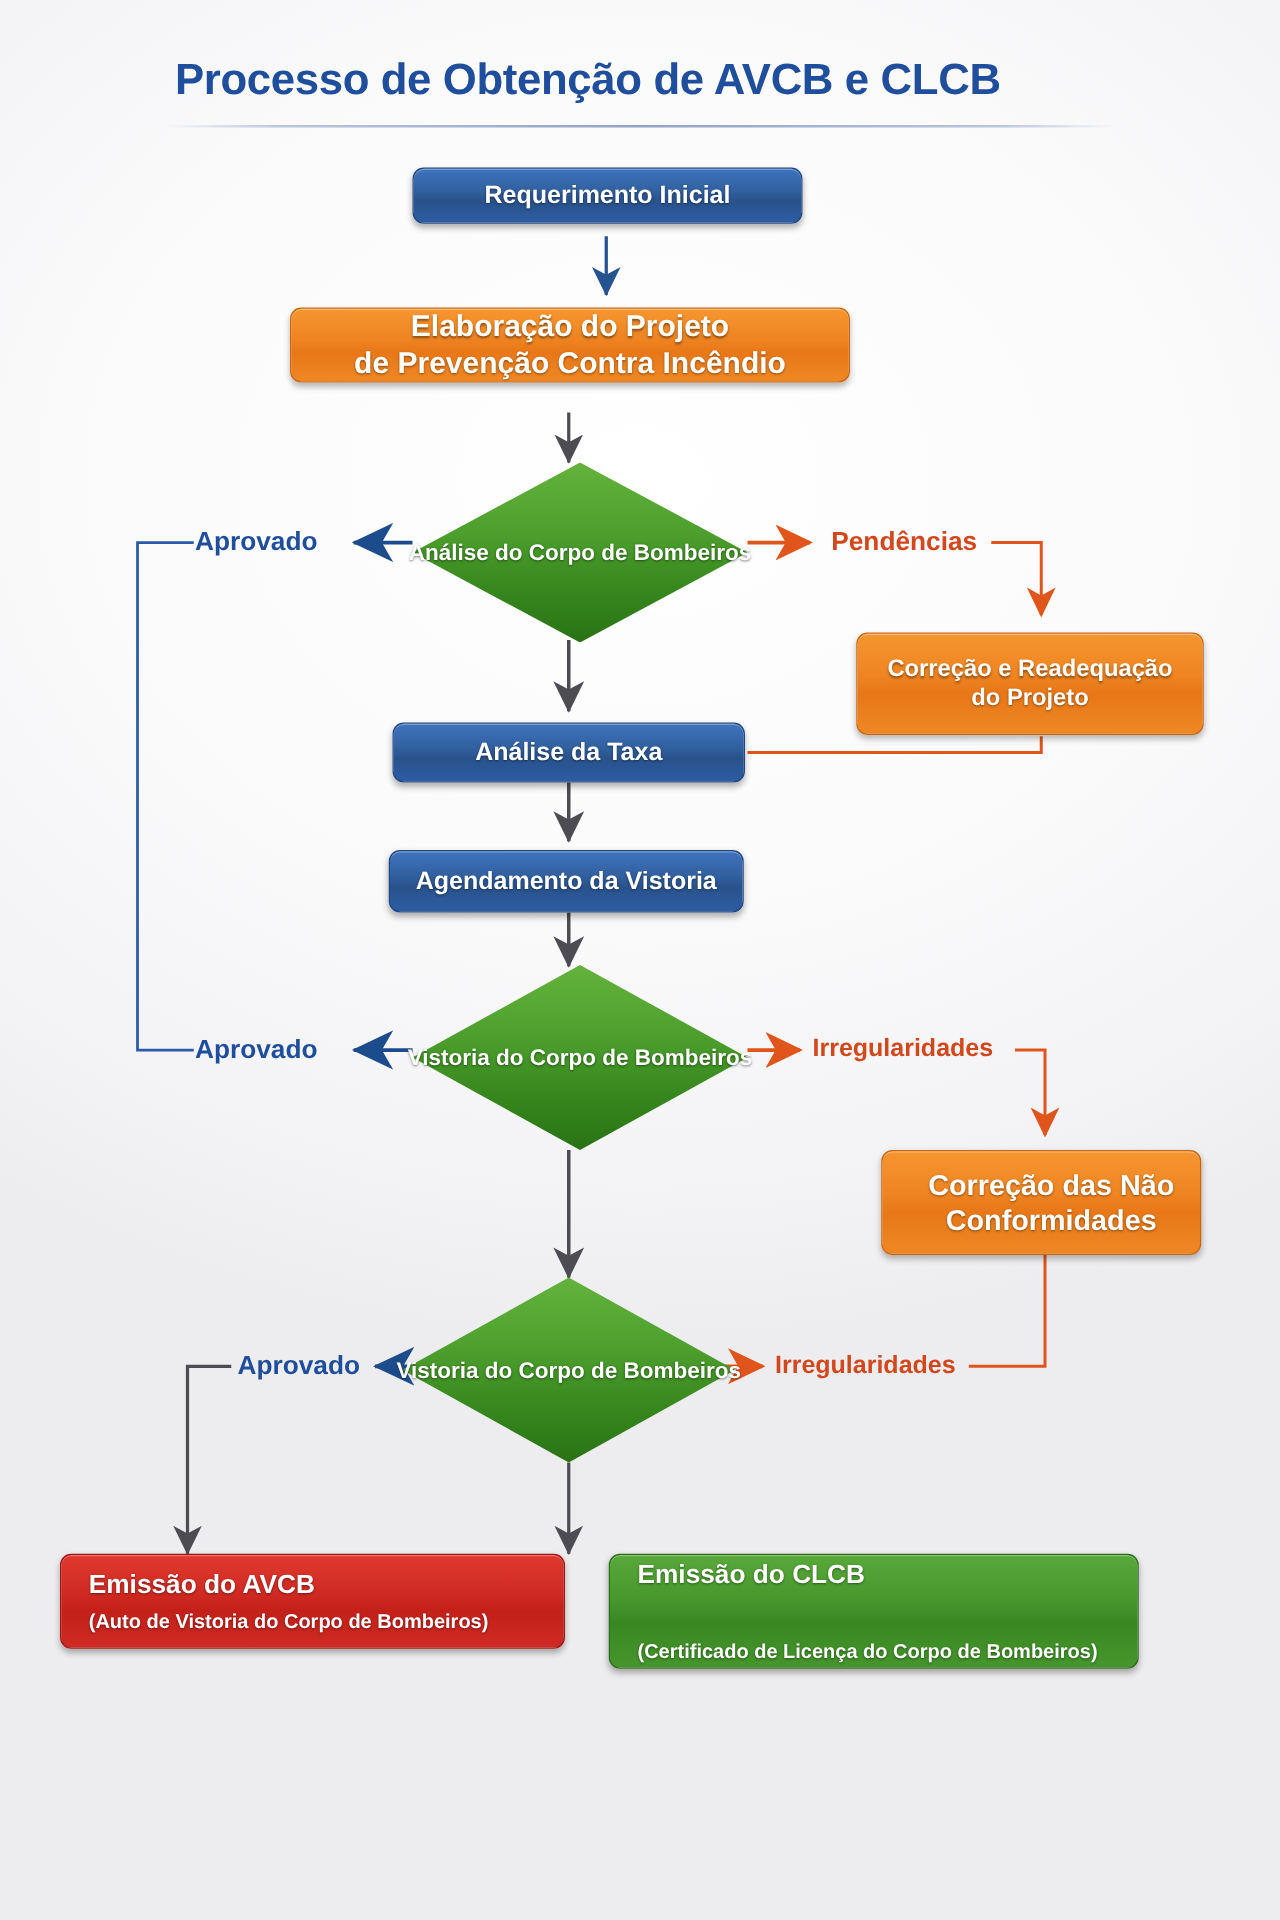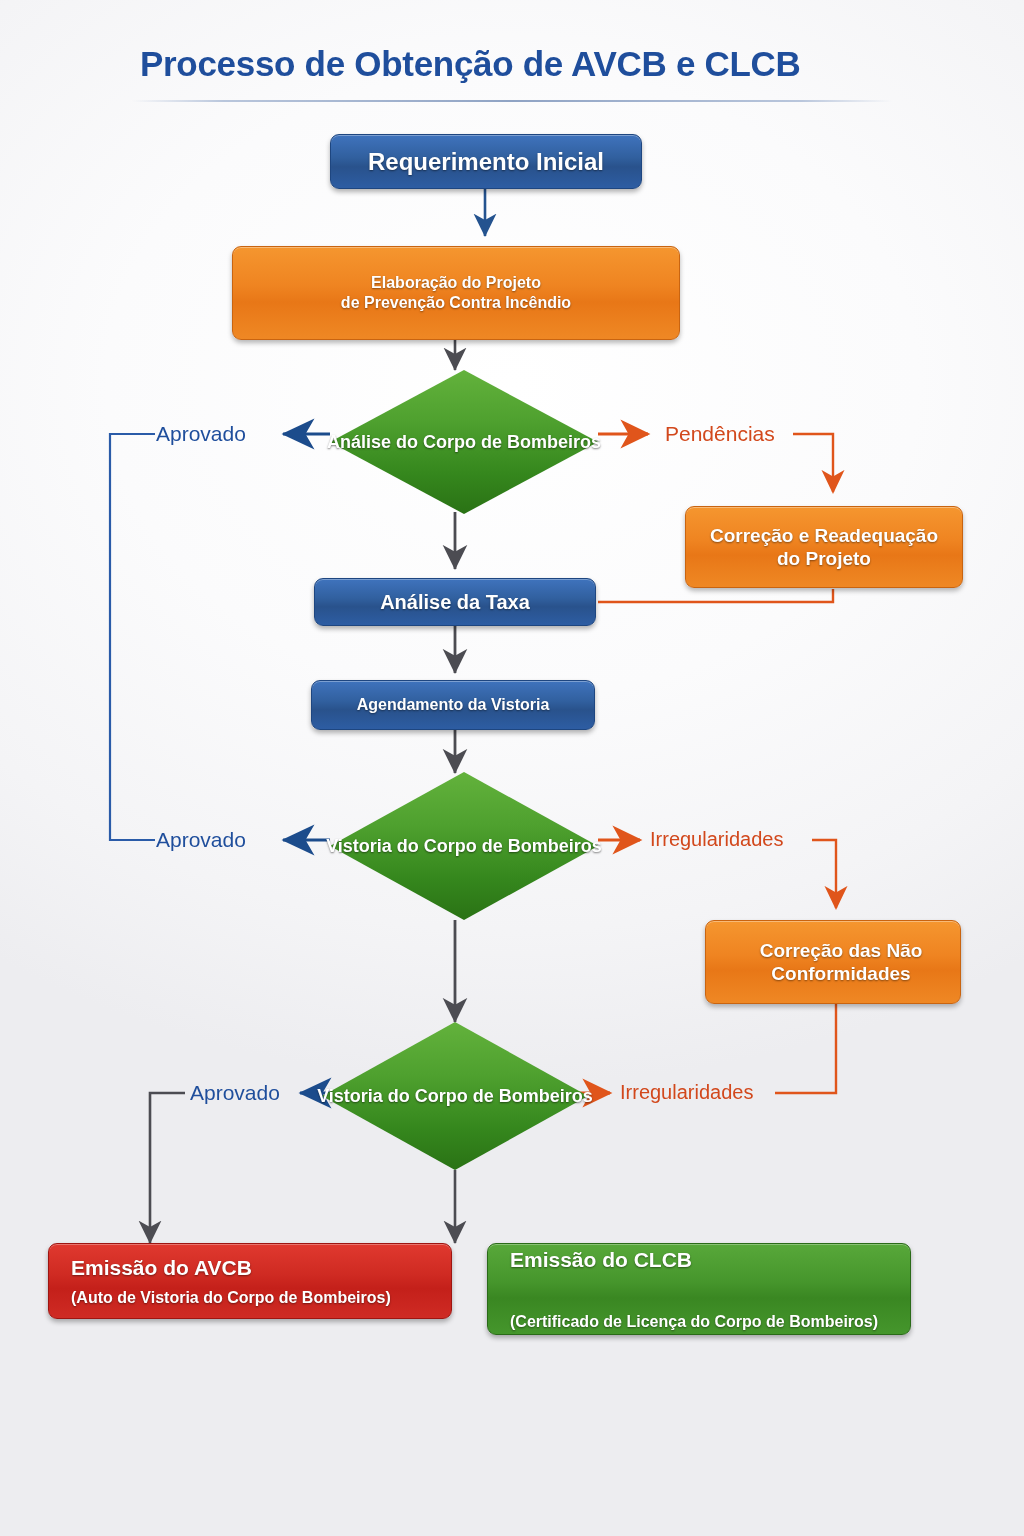--- a/index.html
+++ b/index.html
@@ -84,21 +84,21 @@
   }
   .diamond .dtext{
     position:relative;z-index:2;
     color:#fff;font-weight:bold;font-size:18px;line-height:1.24;
     text-align:right;text-shadow:0 1px 2px rgba(0,0,0,.5);
     white-space:nowrap;
   }
 
   
   .blabel{
-    position:absolute;font-weight:normal;white-space:nowrap;
+    position:absolute;font-weight:bold;white-space:nowrap;
   }
   .blabel.ok{color:#1f4e9c;}
   .blabel.bad{color:#d2481c;}
 </style>
 </head>
 <body>
 
 <div id="stage">
 
   <div class="title">Processo de Obtenção de AVCB e CLCB</div>
@@ -151,25 +151,25 @@
 
     <line x1="330" y1="1093" x2="300" y2="1093" stroke="#1c4c8c" stroke-width="3" marker-end="url(#ah-blue-left)"></line>
 
     <polyline points="185,1093 150,1093 150,1243" fill="none" stroke="#4c4c52" stroke-width="2.6" marker-end="url(#ah-gray)"></polyline>
 
     <line x1="572" y1="1093" x2="610" y2="1093" stroke="#e0551b" stroke-width="3" marker-end="url(#ah-orange)"></line>
 
     <line x1="455" y1="1170" x2="455" y2="1243" stroke="#4c4c52" stroke-width="2.6" marker-end="url(#ah-gray)"></line>
   </svg>
 
-  <div class="node blue" style="left:330px;top:134px;width:312px;height:55px;font-size:24px;">
+  <div class="node blue" style="left:330px;top:134px;width:312px;height:45px;font-size:20px;">
     <span>Requerimento Inicial</span>
   </div>
 
-  <div class="node orange" style="left:232px;top:246px;width:448px;height:94px;font-size:16px;">
+  <div class="node orange" style="left:232px;top:246px;width:448px;height:60px;font-size:24px;">
     <div>
       <span class="l1">Elaboração do Projeto</span>
       <span class="l2">de Prevenção Contra Incêndio</span>
     </div>
   </div>
 
   <div class="diamond" style="left:330px;top:370px;width:268px;height:144px;">
     <div class="face"></div>
     <div class="dtext">
       <span class="l1">Análise do</span>
@@ -181,33 +181,33 @@
     <div>
       <span class="l1">Correção e Readequação</span>
       <span class="l2">do Projeto</span>
     </div>
   </div>
 
   <div class="node blue" style="left:314px;top:578px;width:282px;height:48px;font-size:20px;">
     <span>Análise da Taxa</span>
   </div>
 
-  <div class="node blue" style="left:311px;top:680px;width:284px;height:50px;font-size:16px;">
+  <div class="node blue" style="left:311px;top:680px;width:284px;height:50px;font-size:20px;">
     <span>Agendamento da Vistoria</span>
   </div>
 
   <div class="diamond" style="left:330px;top:772px;width:268px;height:148px;">
     <div class="face"></div>
     <div class="dtext">
       <span class="l1">Vistoria do</span>
       <span class="l2">Corpo de Bombeiros</span>
     </div>
   </div>
 
-  <div class="node orange" style="left:705px;top:920px;width:256px;height:84px;font-size:19px;padding-left:16px;">
+  <div class="node orange" style="left:705px;top:920px;width:256px;height:84px;font-size:23px;padding-left:16px;">
     <div>
       <span class="l1">Correção das Não</span>
       <span class="l2">Conformidades</span>
     </div>
   </div>
 
   <div class="diamond" style="left:322px;top:1022px;width:266px;height:148px;">
     <div class="face"></div>
     <div class="dtext">
       <span class="l1">Vistoria do</span>

